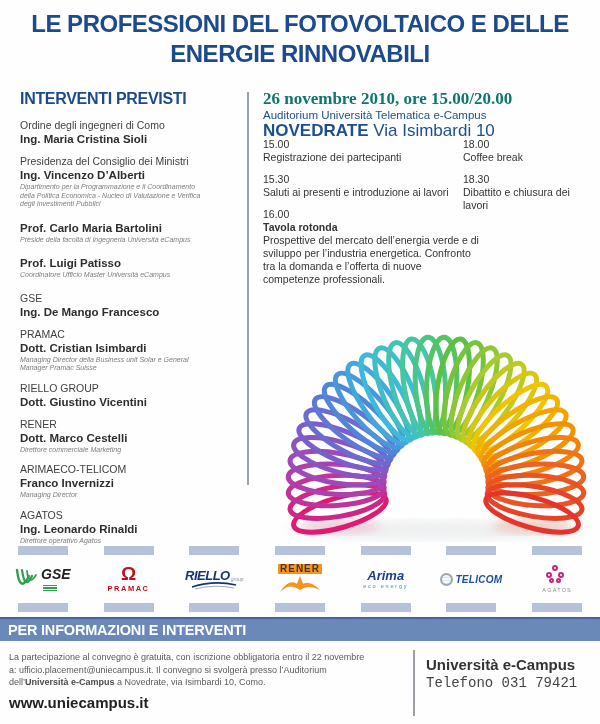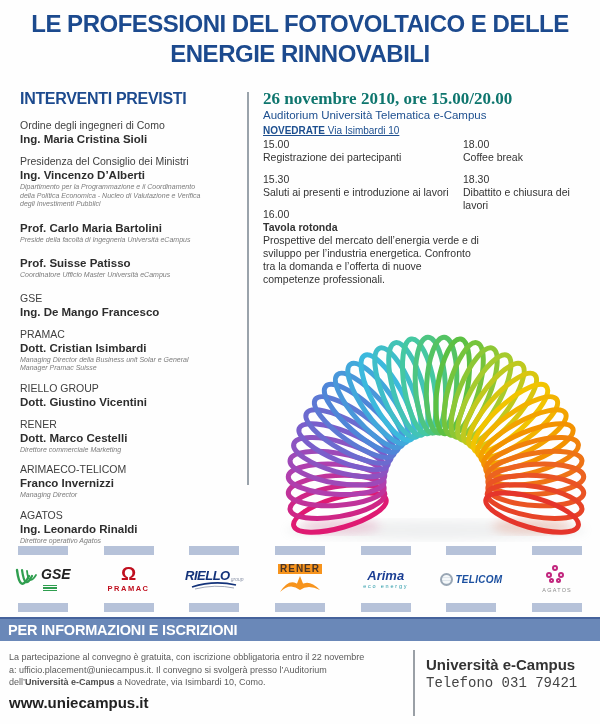--- a/index.html
+++ b/index.html
@@ -25,21 +25,21 @@
   .sec-heading { color:#1c4a8e; font-weight:bold; font-size:16px; letter-spacing:-0.3px; margin-bottom:11px; }
 
   .speaker { margin-bottom:9px; }
   .speaker .org  { font-size:10.5px; line-height:13px; color:#3f3f3f; }
   .speaker .name { font-size:11.5px; line-height:14px; font-weight:bold; color:#2d2d2d; }
   .speaker .note { font-size:7px; line-height:8.5px; font-style:italic; color:#7c7c7c; margin-top:1px; }
 
   
   .ev-date  { color:#0f766e; font-weight:bold; font-size:17px; line-height:18px;font-family:Liberation Serif, serif; }
   .ev-venue { color:#1d4f8f; font-size:11.5px; line-height:15px; }
-  .ev-addr  { color:#1d4f8f; font-size:10px; line-height:15px;text-decoration:underline; }
+  .ev-addr  { color:#1d4f8f; font-size:17px; line-height:15px; }
   .ev-addr .city { font-weight:bold; }
   .prog-heading { color:#1c4a8e; font-weight:bold; font-size:15.5px; letter-spacing:-0.3px; margin-top:12px; margin-bottom:9px; }
 
   .prog-cols { display:flex; }
   .prog-l { width:200px; }
   .prog-r { width:130px; }
   .prog-item { margin-bottom:9px; }
   .prog-item .time  { font-size:10.5px; line-height:13px; color:#333; }
   .prog-item .ptit  { font-size:10.5px; line-height:13px; color:#333; }
   .prog-item .ptit.bold { font-weight:bold; }
@@ -129,21 +129,21 @@
       <div class="name">Ing. Vincenzo D’Alberti</div>
       <div class="note" style="width:190px;">Dipartimento per la Programmazione e il Coordinamento della Politica Economica - Nucleo di Valutazione e Verifica degli Investimenti Pubblici</div>
     </div>
 
     <div class="speaker" style="margin-top:12px;">
       <div class="name">Prof. Carlo Maria Bartolini</div>
       <div class="note">Preside della facoltà di Ingegneria Università eCampus</div>
     </div>
 
     <div class="speaker" style="margin-top:12px;">
-      <div class="name">Prof. Suisse Patisso</div>
+      <div class="name">Prof. Luigi Patisso</div>
       <div class="note">Coordinatore Ufficio Master Università eCampus</div>
     </div>
 
     <div class="speaker" style="margin-top:12px;">
       <div class="org">GSE</div>
       <div class="name">Ing. De Mango Francesco</div>
     </div>
 
     <div class="speaker">
       <div class="org">PRAMAC</div>
@@ -360,21 +360,21 @@
             </div>
           <div class="aglabel">AGATOS</div>
         </div>
       </div>
       <div class="bar"></div>
     </div>
 
   </div>
 
   <div class="info-bar">
-    <span class="ib-label">PER INFORMAZIONI E ISCRIZIONI</span>
+    <span class="ib-label">PER INFORMAZIONI E INTERVENTI</span>
   </div>
 
   <div class="footer-text">
     <div class="fl">La partecipazione al convegno è gratuita, con iscrizione obbligatoria entro il 22 novembre</div>
     <div class="fl">a: ufficio.placement@uniecampus.it. Il convegno si svolgerà presso l’Auditorium</div>
     <div class="fl"><span>dell’</span><b>Università e-Campus</b><span> a Novedrate, via Isimbardi 10, Como.</span></div>
   </div>
 
   <div class="website">www.uniecampus.it</div>
 

